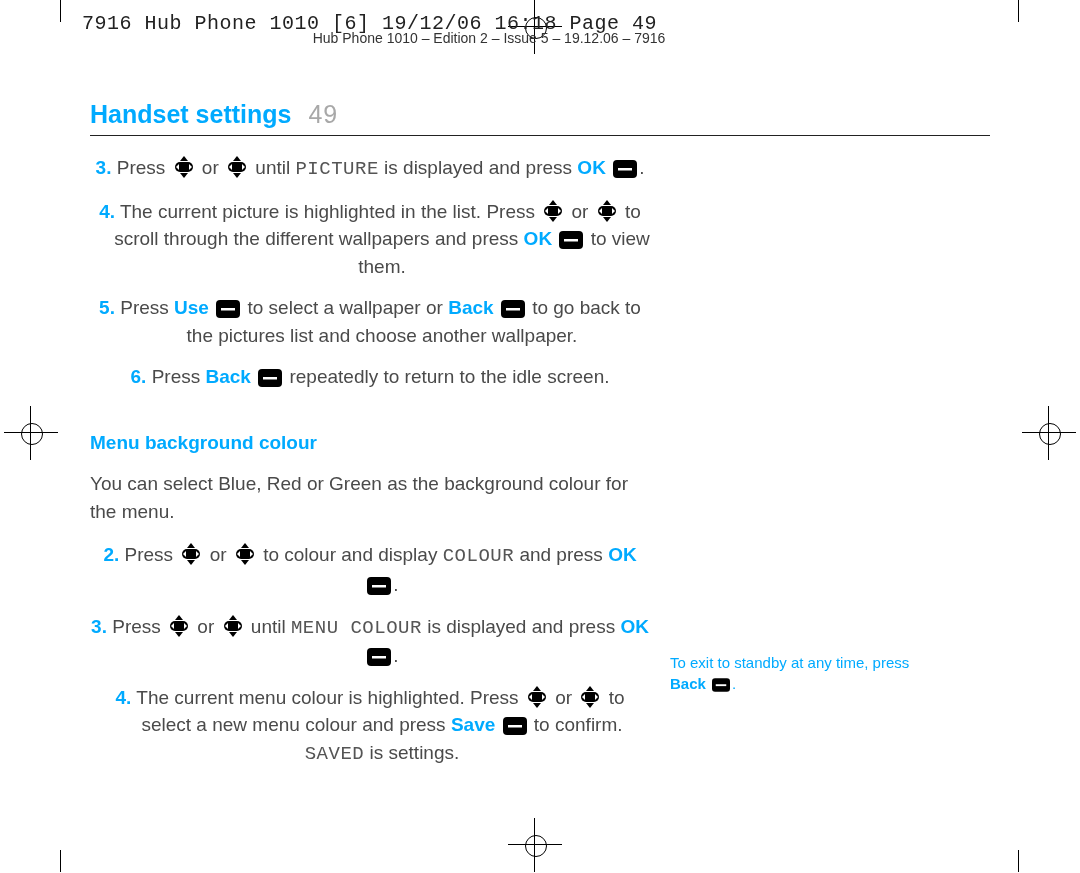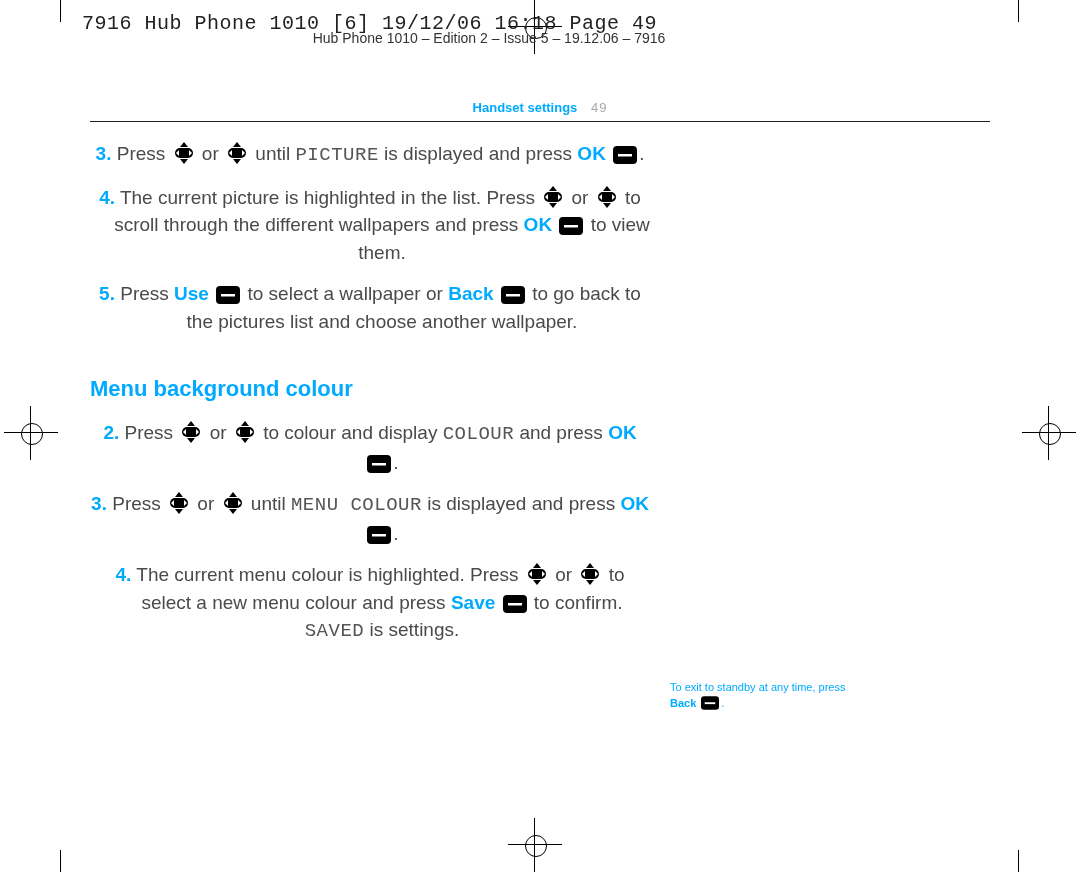--- a/index.html
+++ b/index.html
@@ -36,52 +36,52 @@
     top: 100px;
     left: 90px;
     width: 900px;
   }
   .head-rule {
     border: none;
     border-top: 1px solid #222;
     margin: 0 0 18px 0;
   }
   .running-head {
-    text-align: center;
-    font-size: 13px;
+    text-align: left;
+    font-size: 25px;
     margin-bottom: 6px;
   }
   .running-head .title { color: #00aaff; font-weight: 700; }
   .running-head .num   { color: #a8a8a8; margin-left: 10px; letter-spacing: 1px; }
   .body-col {
     width: 560px;
     font-size: 19px;
     line-height: 1.45;
   }
   .step { margin: 0 0 14px 0; padding-left: 24px; text-indent: -24px; text-align: center; }
   .step .n { color: #00aaff; font-weight: 700; }
   .bold-blue { color: #00aaff; font-weight: 700; }
   .h2 {
     color: #00aaff;
     font-weight: 700;
-    font-size: 22px;
+    font-size: 19px;
     margin: 38px 0 14px 0;
   }
   .intro { margin: 0 0 16px 0; }
   .display-font {
     font-family: "Courier New", monospace;
     letter-spacing: 0.5px;
     color: #555;
   }
   .aside {
     position: absolute;
-    top: 580px;
+    top: 552px;
     left: 580px;
     width: 310px;
-    font-size: 11px;
+    font-size: 15px;
     line-height: 1.4;
   }
   .aside .t1 { color: #00aaff; }
   .aside .t2 { color: #00aaff; font-weight: 700; }
   
   .nav-icon, .soft-icon {
     display: inline-block;
     vertical-align: -4px;
     margin: 0 2px;
   }
@@ -212,22 +212,32 @@
             <use href="#softkey"></use>
           </svg></span>
       <span> to select a wallpaper or </span>
       <span class="bold-blue">Back</span>
       <span class="soft-icon"><svg width="24" height="18">
             <use href="#softkey"></use>
           </svg></span>
       <span> to go back to the pictures list and choose another wallpaper.</span>
     </p>
 
+    <p class="step">
+      <span class="n">6.</span>
+      <span>Press </span>
+      <span class="bold-blue">Back</span>
+      <span class="soft-icon"><svg width="24" height="18">
+            <use href="#softkey"></use>
+          </svg></span>
+      <span> repeatedly to return to the idle screen.</span>
+    </p>
 
     <div class="h2">Menu background colour</div>
+    <p class="intro">You can select Blue, Red or Green as the background colour for the menu.</p>
 
 
     <p class="step">
       <span class="n">2.</span>
       <span>Press </span>
       <span class="nav-icon"><svg width="22" height="22">
             <use href="#navpad"></use>
           </svg></span>
       <span> or </span>
       <span class="nav-icon"><svg width="22" height="22">

